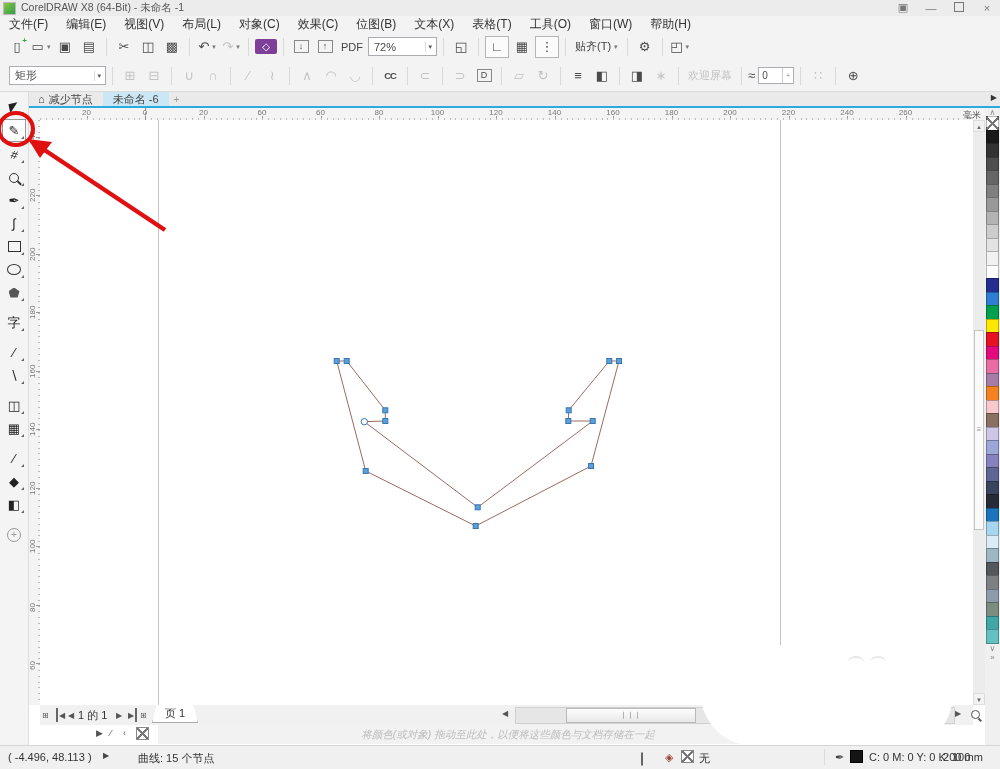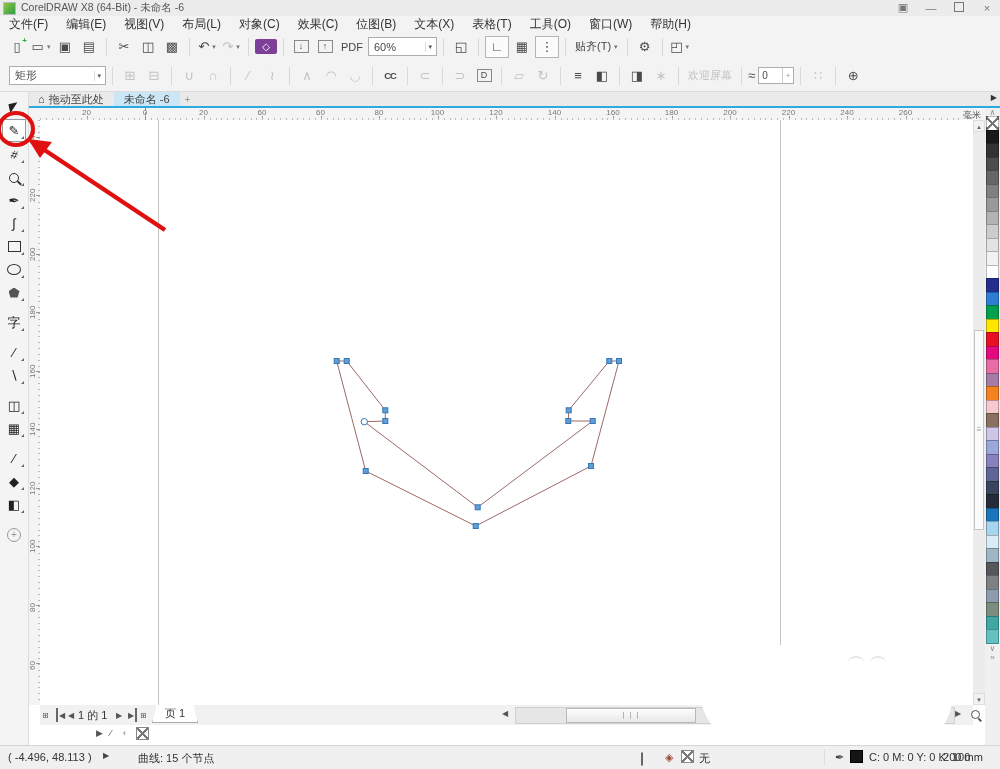--- a/index.html
+++ b/index.html
@@ -124,21 +124,21 @@
   #blob{left:700px;top:645px;width:252px;height:101px;background:#fff;border-radius:30px 26px 48px 55px;z-index:5}
   .blob-arc{position:absolute;top:11px;width:16px;height:10px;border-top:2px solid #e6e6e6;border-radius:50%}
   
   #annotation{left:0;top:95px;z-index:50;pointer-events:none}
 </style>
 </head>
 <body>
 
 <div class="abs" id="titlebar">
   <span id="app-icon"></span>
-  <span>CorelDRAW X8 (64-Bit) - 未命名 -6</span>
+  <span>CorelDRAW X8 (64-Bit) - 未命名 -1</span>
   <span id="title-right">
     <span class="winbtn">▣</span>
     <span class="winbtn">—</span>
     <span class="winbtn"><span class="maxbox"></span></span>
     <span class="winbtn">×</span>
   </span>
 </div>
 
 <div class="abs" id="menubar">
     <div class="menu-item">文件(F)</div>
@@ -192,21 +192,21 @@
     </span>
     <span class="sep"></span>
     <span class="tb">
       <span class="g boxedg">↓</span>
     </span>
     <span class="tb">
       <span class="g boxedg">↑</span>
     </span>
     <span class="tb tbtext">PDF</span>
     <span class="tb combo">
-      <span class="combo-txt">60%</span>
+      <span class="combo-txt">72%</span>
       <span class="combo-arr">▾</span>
     </span>
     <span class="sep"></span>
     <span class="tb">
       <span class="g">◱</span>
     </span>
     <span class="sep"></span>
     <span class="tb pressed">
       <span class="g">∟</span>
     </span>
@@ -316,21 +316,21 @@
     </span>
     <span class="sep"></span>
     <span class="tb">
       <span class="g">⊕</span>
     </span>
   </div>
 
 <div class="abs" id="tabbar">
   <div class="doc-tab">
     <span>⌂</span>
-    <span>拖动至此处</span>
+    <span>减少节点</span>
   </div>
   <div class="doc-tab active">
     <span>未命名 -6</span>
   </div>
   <div class="newtab">+</div>
   <span id="tab-overflow">▶</span>
 </div>
 
 <div class="abs" id="corner"></div>
 <div class="abs" id="hruler">
@@ -794,20 +794,23 @@
   <span id="hleft-arrow">◀</span>
   <div id="htrack"></div>
   <div id="hthumb">❘❘❘</div>
 </div>
 
 <div class="abs" id="dragrow">
   <span class="mini" style="left:68px">▶</span>
   <span class="mini" style="left:82px">⁄</span>
   <span class="mini" style="left:95px">‹</span>
   <span class="mini xbox-sm xbox" style="left:108px;top:2px"></span>
+  <div id="hint-strip">
+    <span id="hint-text">将颜色(或对象) 拖动至此处，以便将这些颜色与文档存储在一起</span>
+  </div>
 </div>
 
 <div class="abs" id="blob">
   <span class="blob-arc" style="left:148px"></span>
   <span class="blob-arc" style="left:170px"></span>
 </div>
 <span class="abs" id="hright-arrow">▶</span>
 <div class="abs" id="navigator">
     <div class="mag"></div>
   </div>

